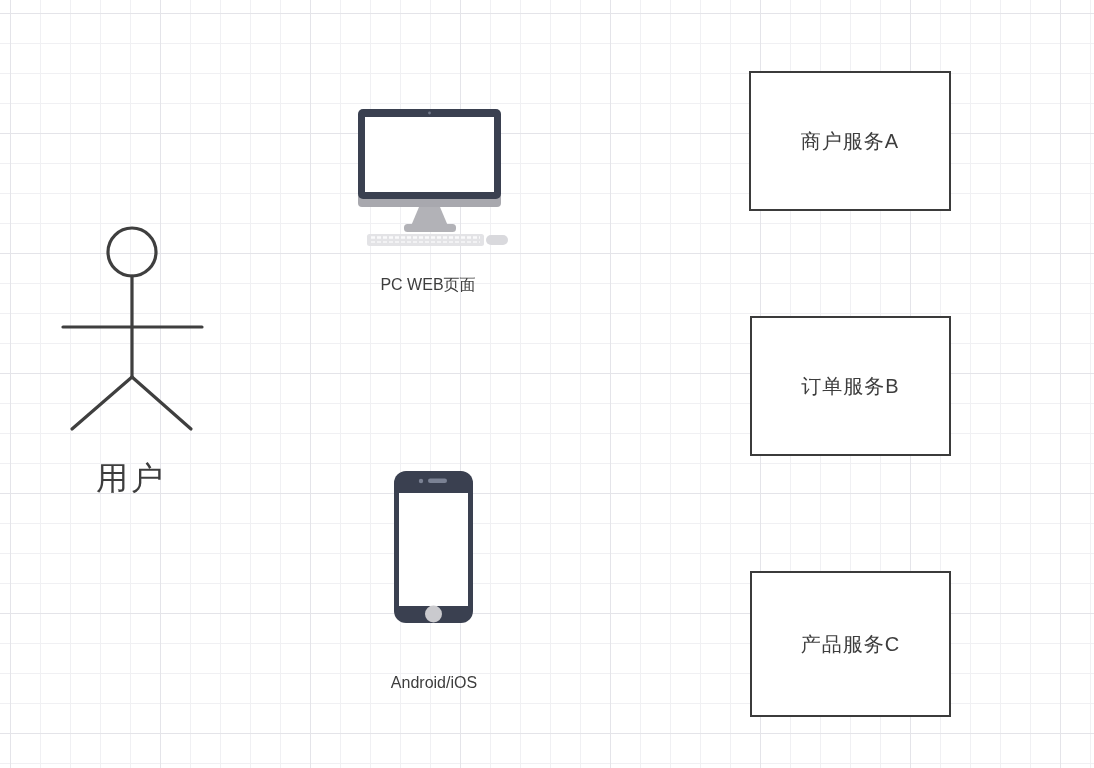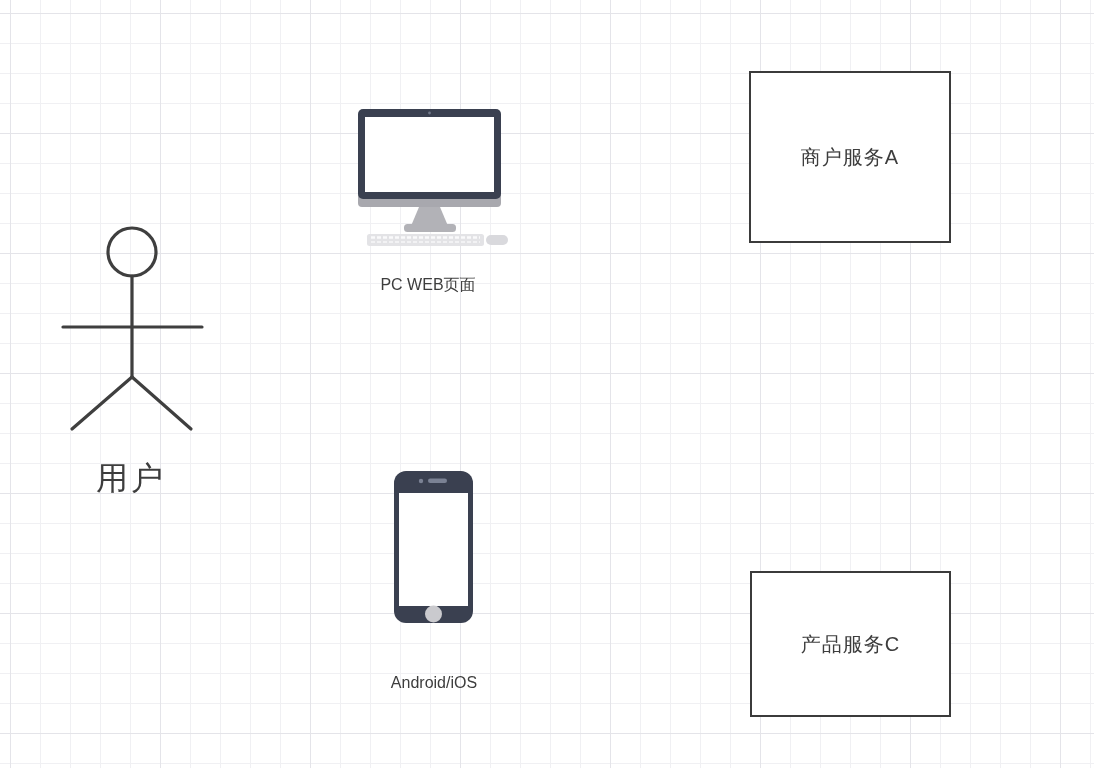--- a/index.html
+++ b/index.html
@@ -87,22 +87,25 @@
     <svg width="90" height="160" viewBox="0 0 90 160">
       <rect x="5" y="3" width="79" height="152" rx="12" fill="#3a4050"></rect>
       <circle cx="32" cy="13" r="2.2" fill="#7b8294"></circle>
       <rect x="39" y="10.5" width="19" height="4.5" rx="2.2" fill="#7b8294"></rect>
       <rect x="10" y="25" width="69" height="113" fill="#ffffff"></rect>
       <circle cx="44.5" cy="146" r="8.5" fill="#cacace"></circle>
     </svg>
   </div>
   <div class="node-label" style="left:434px; top:650px;margin-top:24px;">Android/iOS</div>
 
-  <div class="service-box" style="left:749px; top:71px; width:202px; height:172px;">
+  <div class="service-box" style="left:749px; top:71px; width:202px; height:140px;">
     <span class="service-label">商户服务A</span>
   </div>
 
+  <div class="service-box" style="left:750px; top:316px; width:201px; height:140px;">
+    <span class="service-label">订单服务B</span>
+  </div>
 
   <div class="service-box" style="left:750px; top:571px; width:201px; height:146px;">
     <span class="service-label">产品服务C</span>
   </div>
 
 </div>
 
 </body></html>

